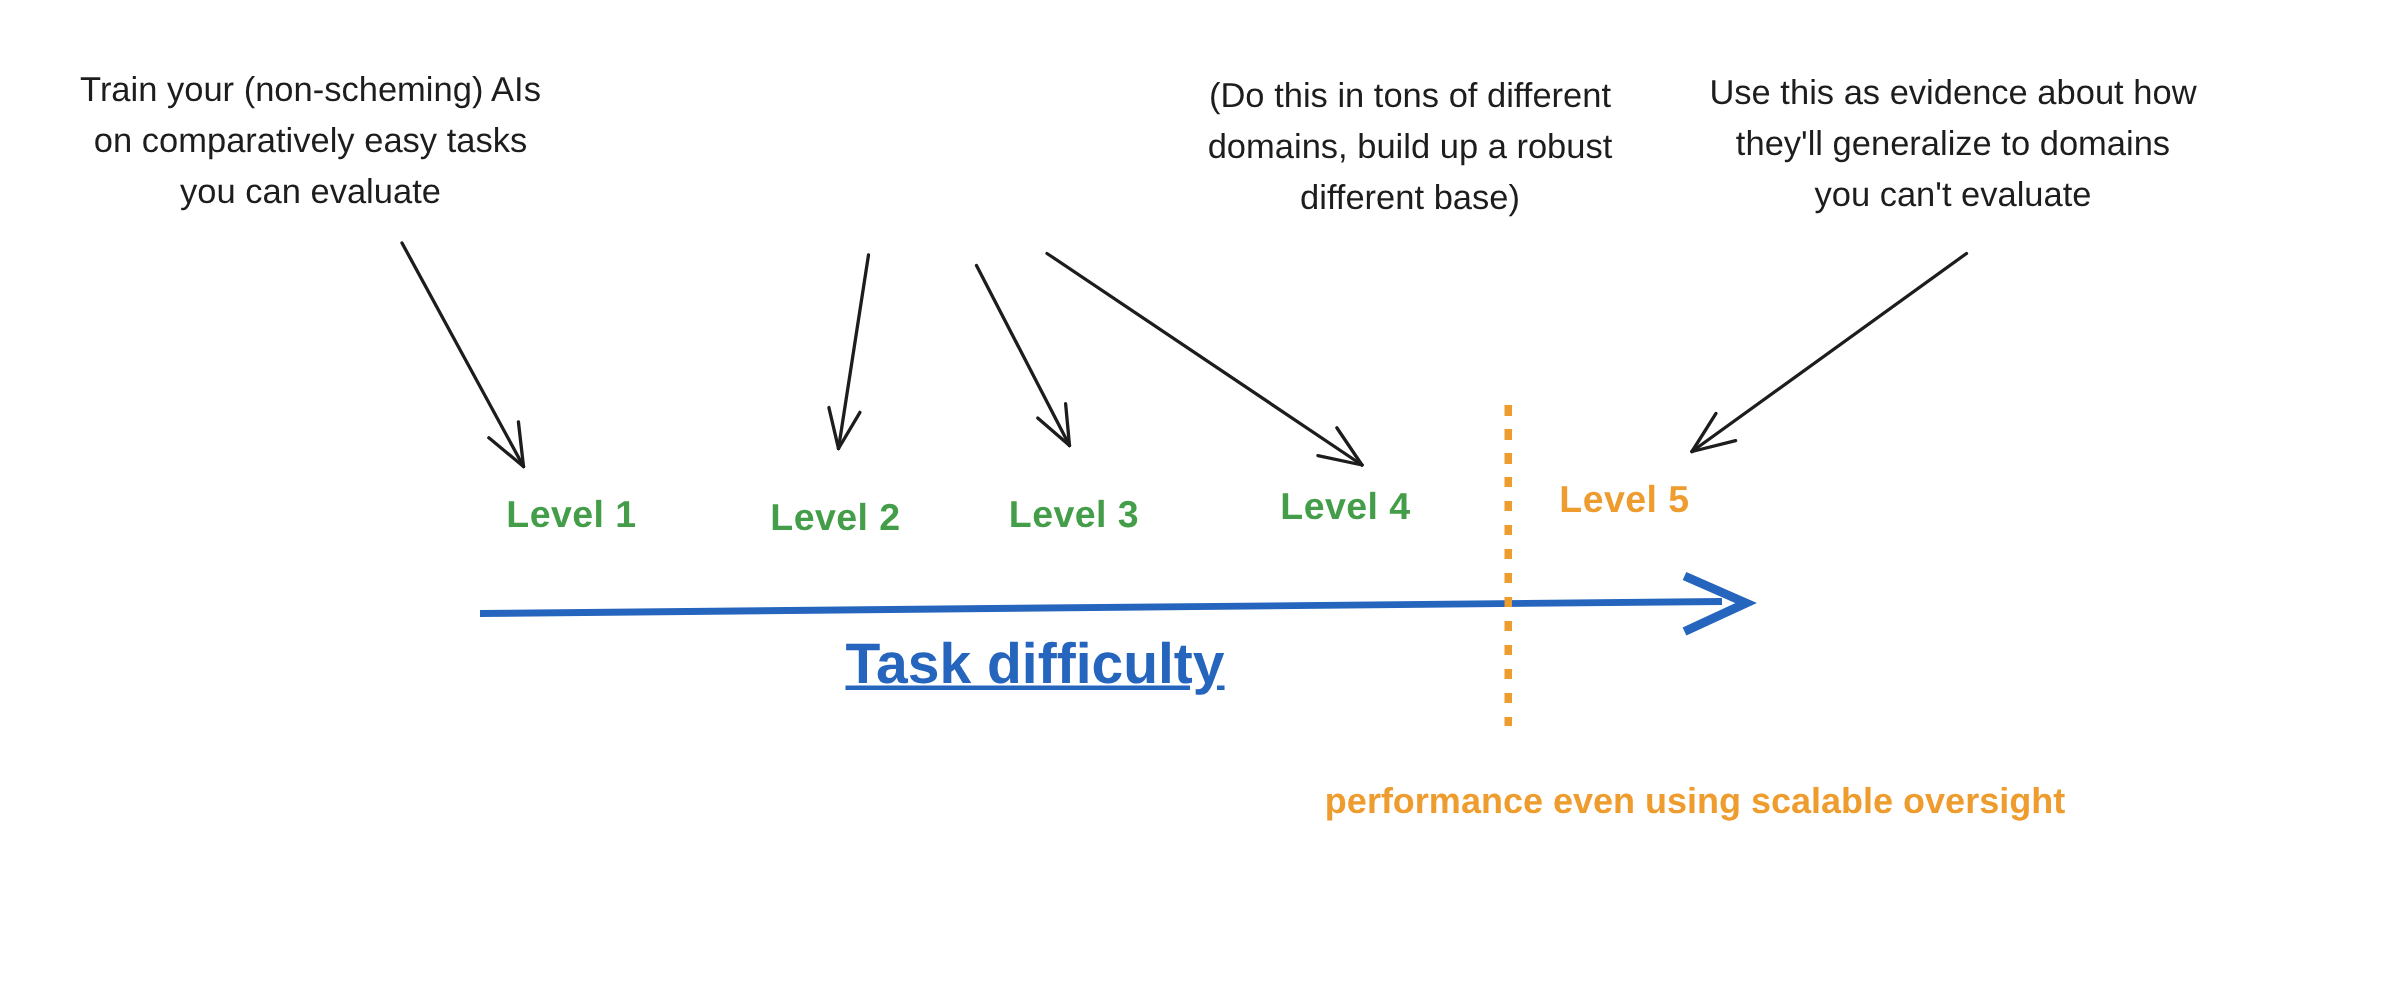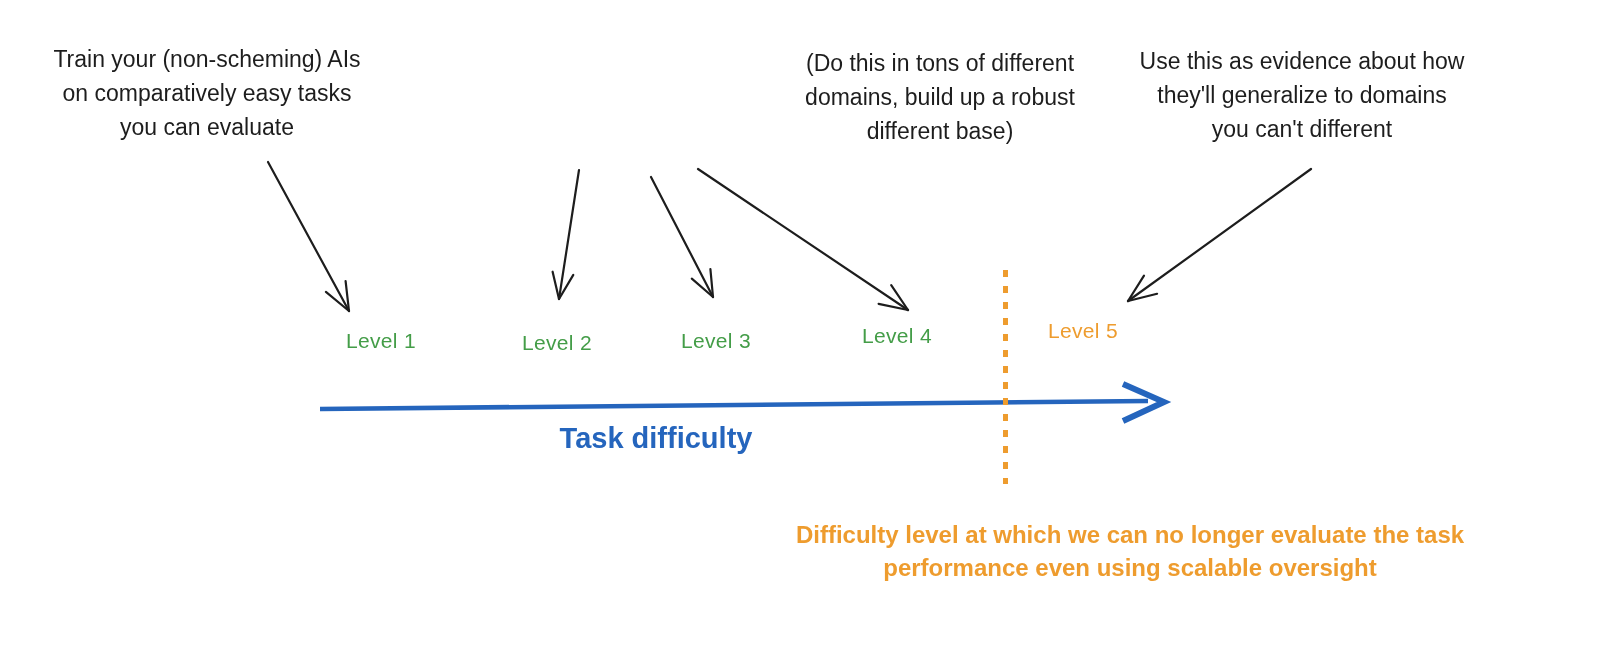--- a/index.html
+++ b/index.html
@@ -16,33 +16,34 @@
     text-align:center;
     font-size:23px;
     line-height:34px;
     font-weight:400;
     color:var(--ink);
     white-space:nowrap;
   }
   .level{
     position:absolute;
     transform:translateX(-50%);
-    font-size:21px;
-    font-weight:normal;
+    font-size:25px;
+    font-weight:bold;
     letter-spacing:.3px;
     white-space:nowrap;
   }
   #axis-label{
     position:absolute;
-    left:656px;top:422px;
+    left:690px;top:422px;
     transform:translateX(-50%);
-    font-size:29px;
+    font-size:38px;
     font-weight:bold;
     color:var(--blue);
     white-space:nowrap;
+    text-decoration:underline;
   }
   #threshold-line{
     position:absolute;
     left:1003px;top:270px;
     width:5px;height:214px;
     background:repeating-linear-gradient(to bottom, var(--orange) 0 7px, transparent 7px 16px);
   }
   #threshold-note{
     position:absolute;
     left:1130px;top:518px;
@@ -73,21 +74,21 @@
     <div>you can evaluate</div>
   </div>
   <div class="ann" style="left:940px;top:46px">
     <div>(Do this in tons of different</div>
     <div>domains, build up a robust</div>
     <div>different base)</div>
   </div>
   <div class="ann" style="left:1302px;top:44px">
     <div>Use this as evidence about how</div>
     <div>they'll generalize to domains</div>
-    <div>you can't different</div>
+    <div>you can't evaluate</div>
   </div>
 
   <svg id="arrow-layer" width="1600" height="668" viewBox="0 0 1600 668">
     <g>
       <path class="ink-arrow" d="M268,162 L349,311"></path>
       <path class="ink-arrow" d="M349,311 L325.9,291.9"></path>
       <path class="ink-arrow" d="M349,311 L345.6,281.2"></path>
     </g>
     <g>
       <path class="ink-arrow" d="M579,170 L559,299"></path>
@@ -119,17 +120,16 @@
   <div class="level" style="left: 557px; top: 331px; color: rgb(68, 157, 72);">Level 2</div>
   <div class="level" style="left: 716px; top: 329px; color: rgb(68, 157, 72);">Level 3</div>
   <div class="level" style="left: 897px; top: 324px; color: rgb(68, 157, 72);">Level 4</div>
   <div class="level" style="left: 1083px; top: 319px; color: rgb(238, 156, 46);">Level 5</div>
 
   <div id="threshold-line"></div>
 
   <div id="axis-label">Task difficulty</div>
 
   <div id="threshold-note">
-    <div>Difficulty level at which we can no longer evaluate the task</div>
     <div>performance even using scalable oversight</div>
   </div>
 
 </div>
 
 </body></html>

